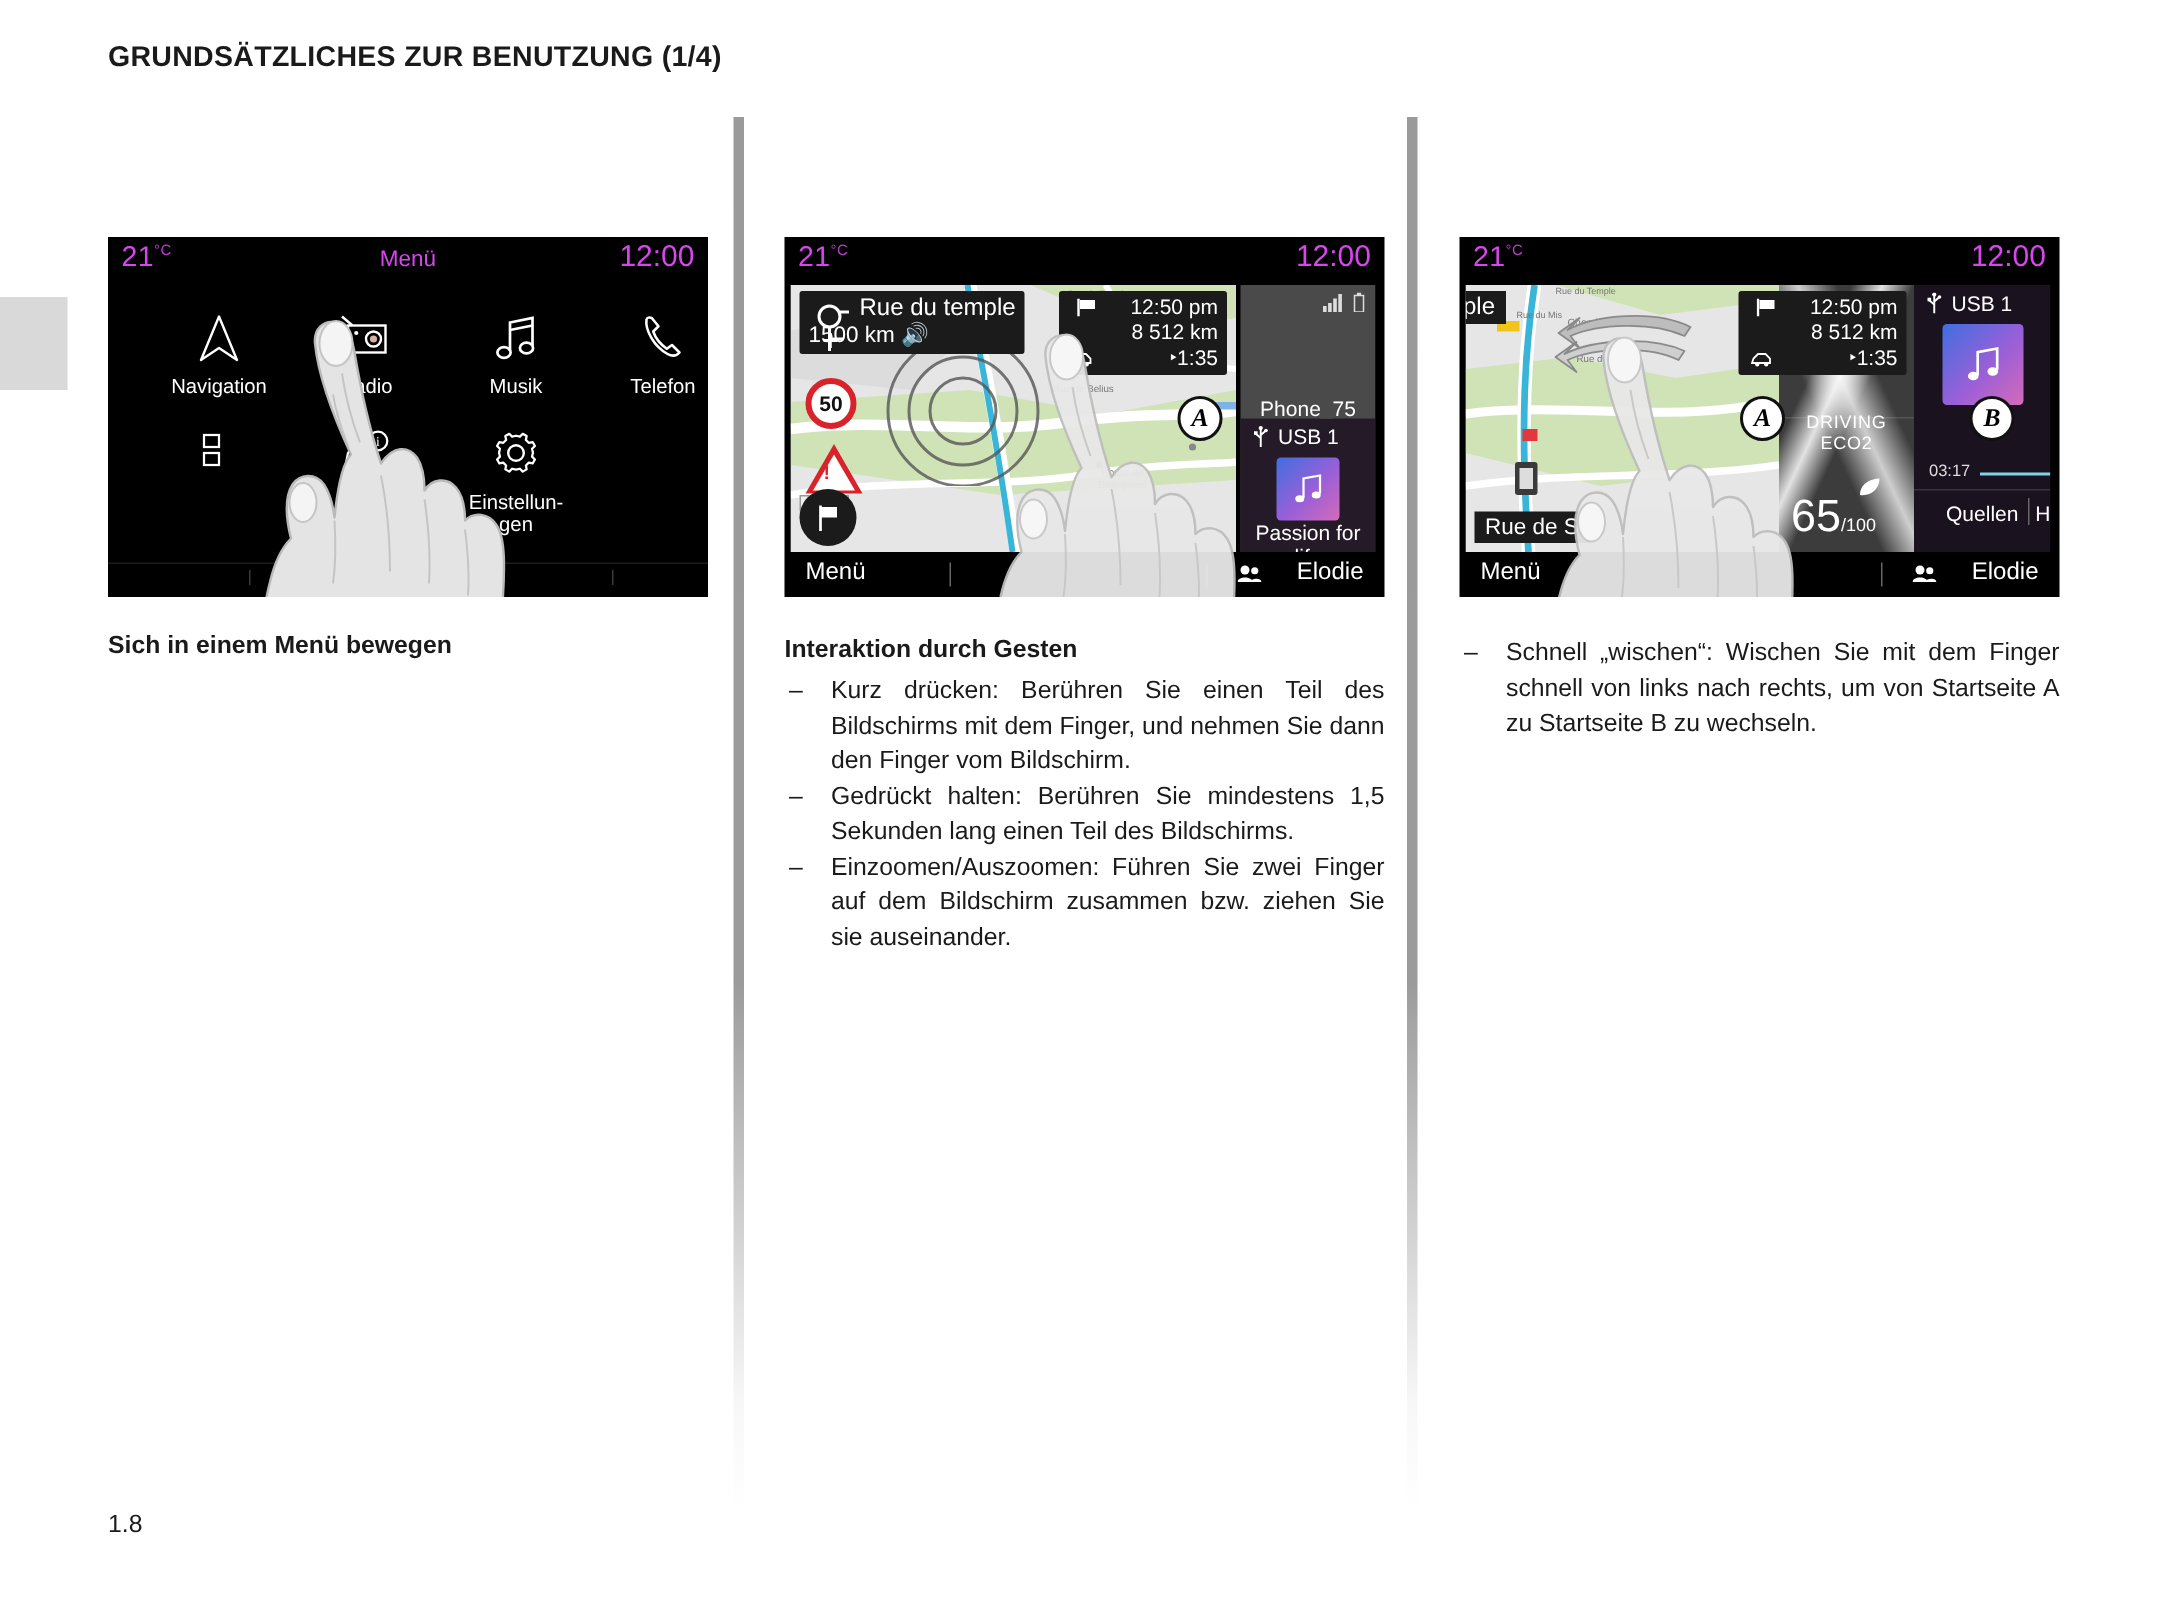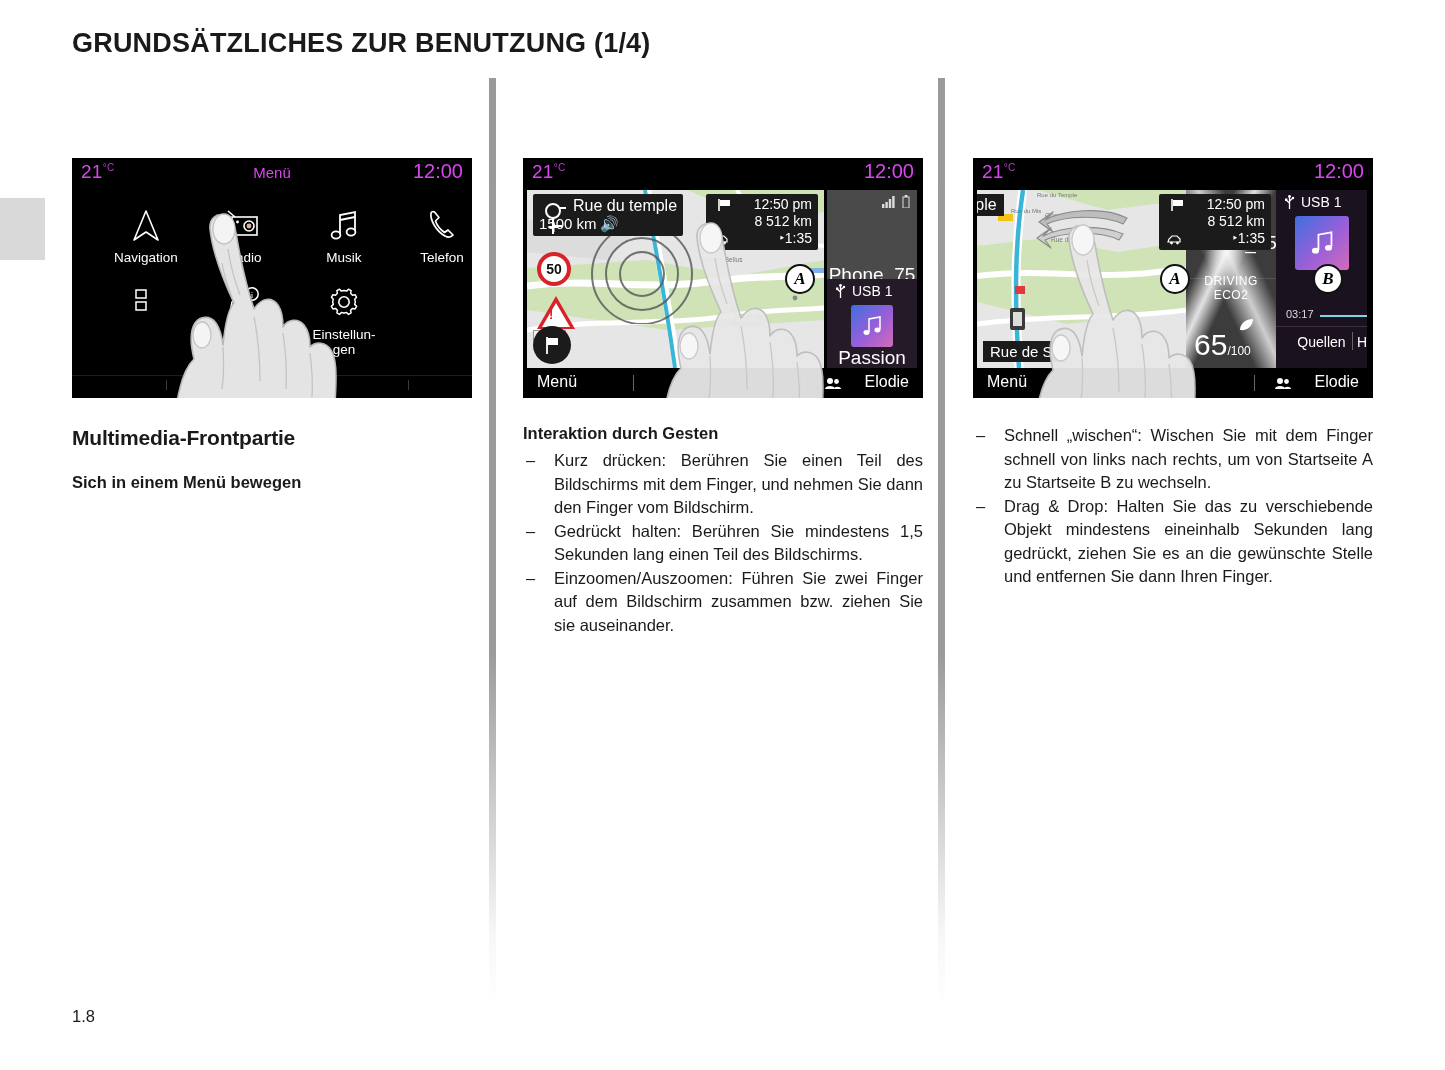--- a/index.html
+++ b/index.html
@@ -14,21 +14,21 @@
 
   
   .side-tab{
     position:absolute; left:0; top:198px; width:45px; height:62px;
     background:#d9d9d9;
   }
 
   
   .page-title{
     position:absolute; left:72px; top:28px;
-    font-size:27px; font-weight:bold; letter-spacing:.2px;
+    font-size:19px; font-weight:bold; letter-spacing:.2px;
     white-space:nowrap;
   }
 
   
   .col-sep{
     position:absolute; top:78px; width:7px; height:930px;
     background:linear-gradient(to bottom,#9a9a9a 0%,#9b9b9b 62%,#d9d9d9 82%,#f7f7f7 92%,#ffffff 100%);
   }
   .col-sep.s1{ left:489px; }
   .col-sep.s2{ left:938px; }
@@ -114,21 +114,21 @@
   }
   .warn-dist{
     position:absolute; left:6px; top:140px; background:#efefef; border:1px solid #999;
     font-size:8px; padding:0 2px; color:#222;
   }
   .flag-btn{
     position:absolute; left:6px; bottom:4px; width:38px; height:38px; border-radius:50%;
     background:#1b1b1b; display:flex; align-items:center; justify-content:center;
   }
 
-  .tile-label{ position:absolute; left:0; width:100%; text-align:center; color:#fff; font-size:19px;}
+  .tile-label{ position:absolute; left:0; width:100%; text-align:center; color:#fff; font-size:14px;}
   .tile-icons{ position:absolute; right:7px; top:5px; display:flex; gap:7px; align-items:center;}
   .usb-row{ position:absolute; left:8px; top:4px; color:#fff; font-size:14px; display:flex; gap:6px; align-items:center;}
   .album{
     position:absolute; left:50%; transform:translateX(-50%); top:26px;
     width:42px; height:42px; border-radius:3px;
     background:linear-gradient(135deg,#3f6fe0 0%,#9a5fd8 55%,#d46bb8 100%);
     display:flex; align-items:center; justify-content:center;
   }
 
   .botbar{ position:absolute; left:0; bottom:0; width:100%; height:30px; color:#fff;}
@@ -301,21 +301,20 @@
             <path d="M133 120 C136 140 137 158 136 176"></path>
             <path d="M160 140 C162 156 163 170 162 184"></path>
           </g>
           <ellipse cx="74" cy="16" rx="11" ry="15" fill="#f4f4f4" stroke="#c4c4c4" stroke-width="1.3"></ellipse>
           <ellipse cx="52" cy="122" rx="9" ry="13" fill="#f4f4f4" stroke="#c4c4c4" stroke-width="1.3"></ellipse>
         </svg>
       </div>
     </div>
 
     <div class="txt">
-      <h2 class="blk">Multimedia-Frontpartie</h2>
       <h3 class="blk">Sich in einem Menü bewegen</h3>
     </div>
   </div>
 
   <div class="col c2">
 
     <div class="screen">
       <div class="statusbar">
         <div class="st-temp"><span>21</span><sup>°C</sup></div>
         <div class="st-clock">12:00</div>
@@ -632,20 +631,19 @@
               <circle cx="10.5" cy="10" r="1.4" fill="#fff"></circle>
             </svg>
           <span class="v">‣<span>1:35</span></span>
         </div>
       </div>
     </div>
 
     <div class="txt" style="margin-top:26px">
       <ul class="blk">
         <li>Schnell „wischen“: Wischen Sie mit dem Finger schnell von links nach rechts, um von Startseite A zu Startseite B zu wechseln.</li>
-        <li>Drag &amp; Drop: Halten Sie das zu verschiebende Objekt mindestens eineinhalb Sekunden lang gedrückt, ziehen Sie es an die gewünschte Stelle und entfernen Sie dann Ihren Finger.</li>
       </ul>
     </div>
   </div>
 
   <div class="folio">1.8</div>
 
 </div>
 
 </body></html>

